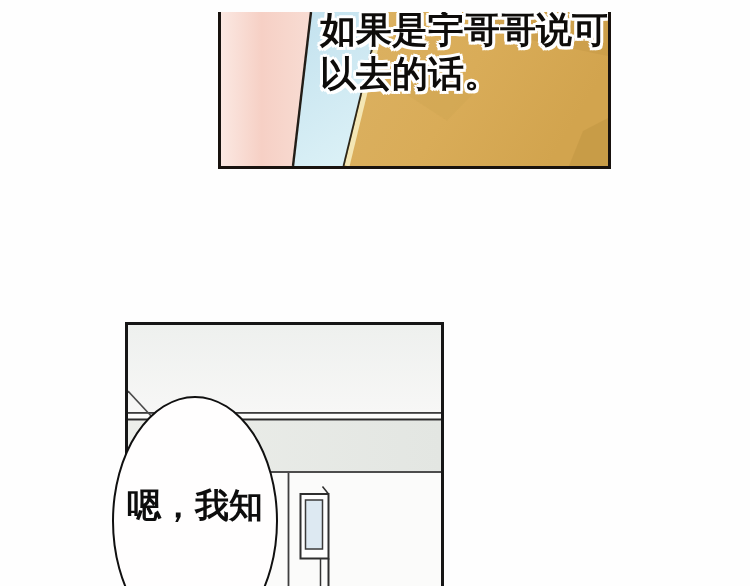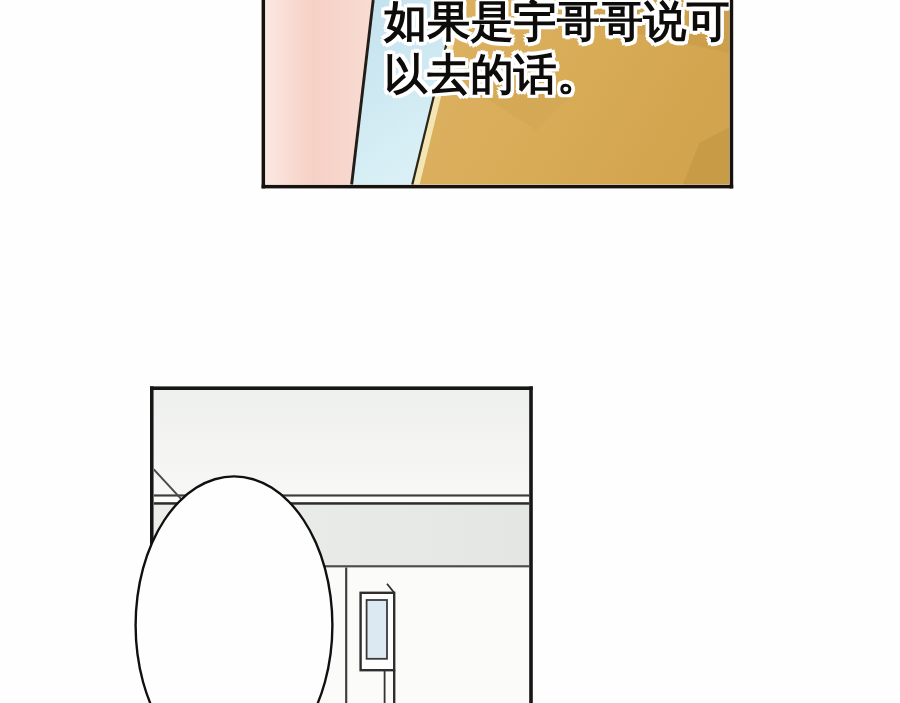--- a/index.html
+++ b/index.html
@@ -14,21 +14,21 @@
     background: #fefefe;
     font-family: "Liberation Sans", "DejaVu Sans", sans-serif;
   }
   .panel {
     position: absolute;
     box-sizing: border-box;
   }
   
   .panel-top {
     left: 218px;
-    top: 0;
+    top: 12px;
     width: 393px;
     height: 157px;
     border: 3px solid #18120e;
     border-top: none;
     overflow: hidden;
   }
   .panel-top svg {
     position: absolute;
     left: 0; top: 0;
     width: 100%; height: 100%;
@@ -175,15 +175,16 @@
       <line x1="194.5" y1="161.5" x2="200.5" y2="169" stroke="#2e2e2e" stroke-width="1.5"></line>
       <rect x="177.5" y="175" width="17" height="49" fill="#dde9f2" stroke="#3a3a3a" stroke-width="1.5"></rect>
 
       <line x1="192.5" y1="233.5" x2="192.5" y2="261" stroke="#333333" stroke-width="1.5"></line>
       <line x1="200.5" y1="233.5" x2="200.5" y2="261" stroke="#2e2e2e" stroke-width="2"></line>
     </svg>
   </div>
 
   <div class="speech-bubble"></div>
   <div class="bubble-text">
+    <span class="bub-line">嗯，我知</span>
   </div>
 
 </div>
 
 </body></html>

